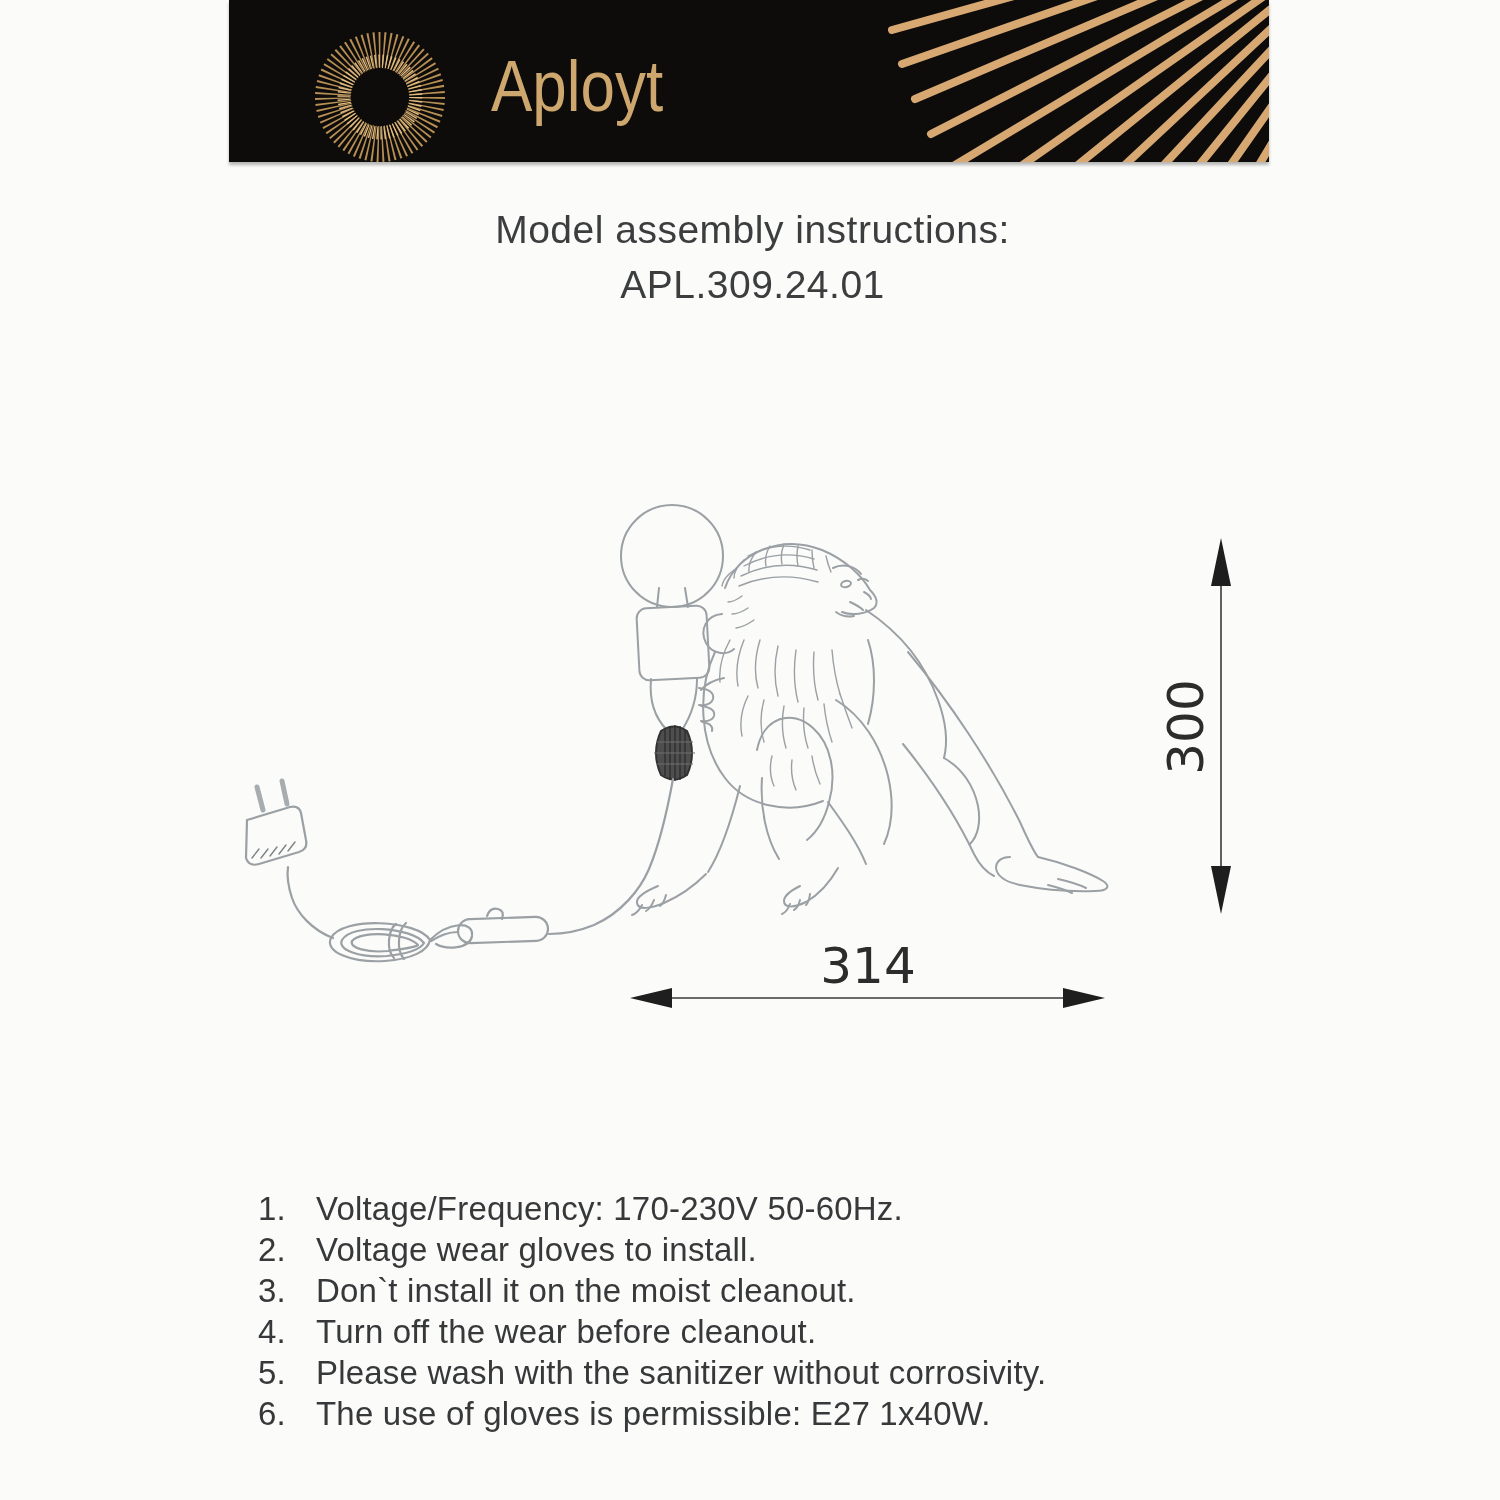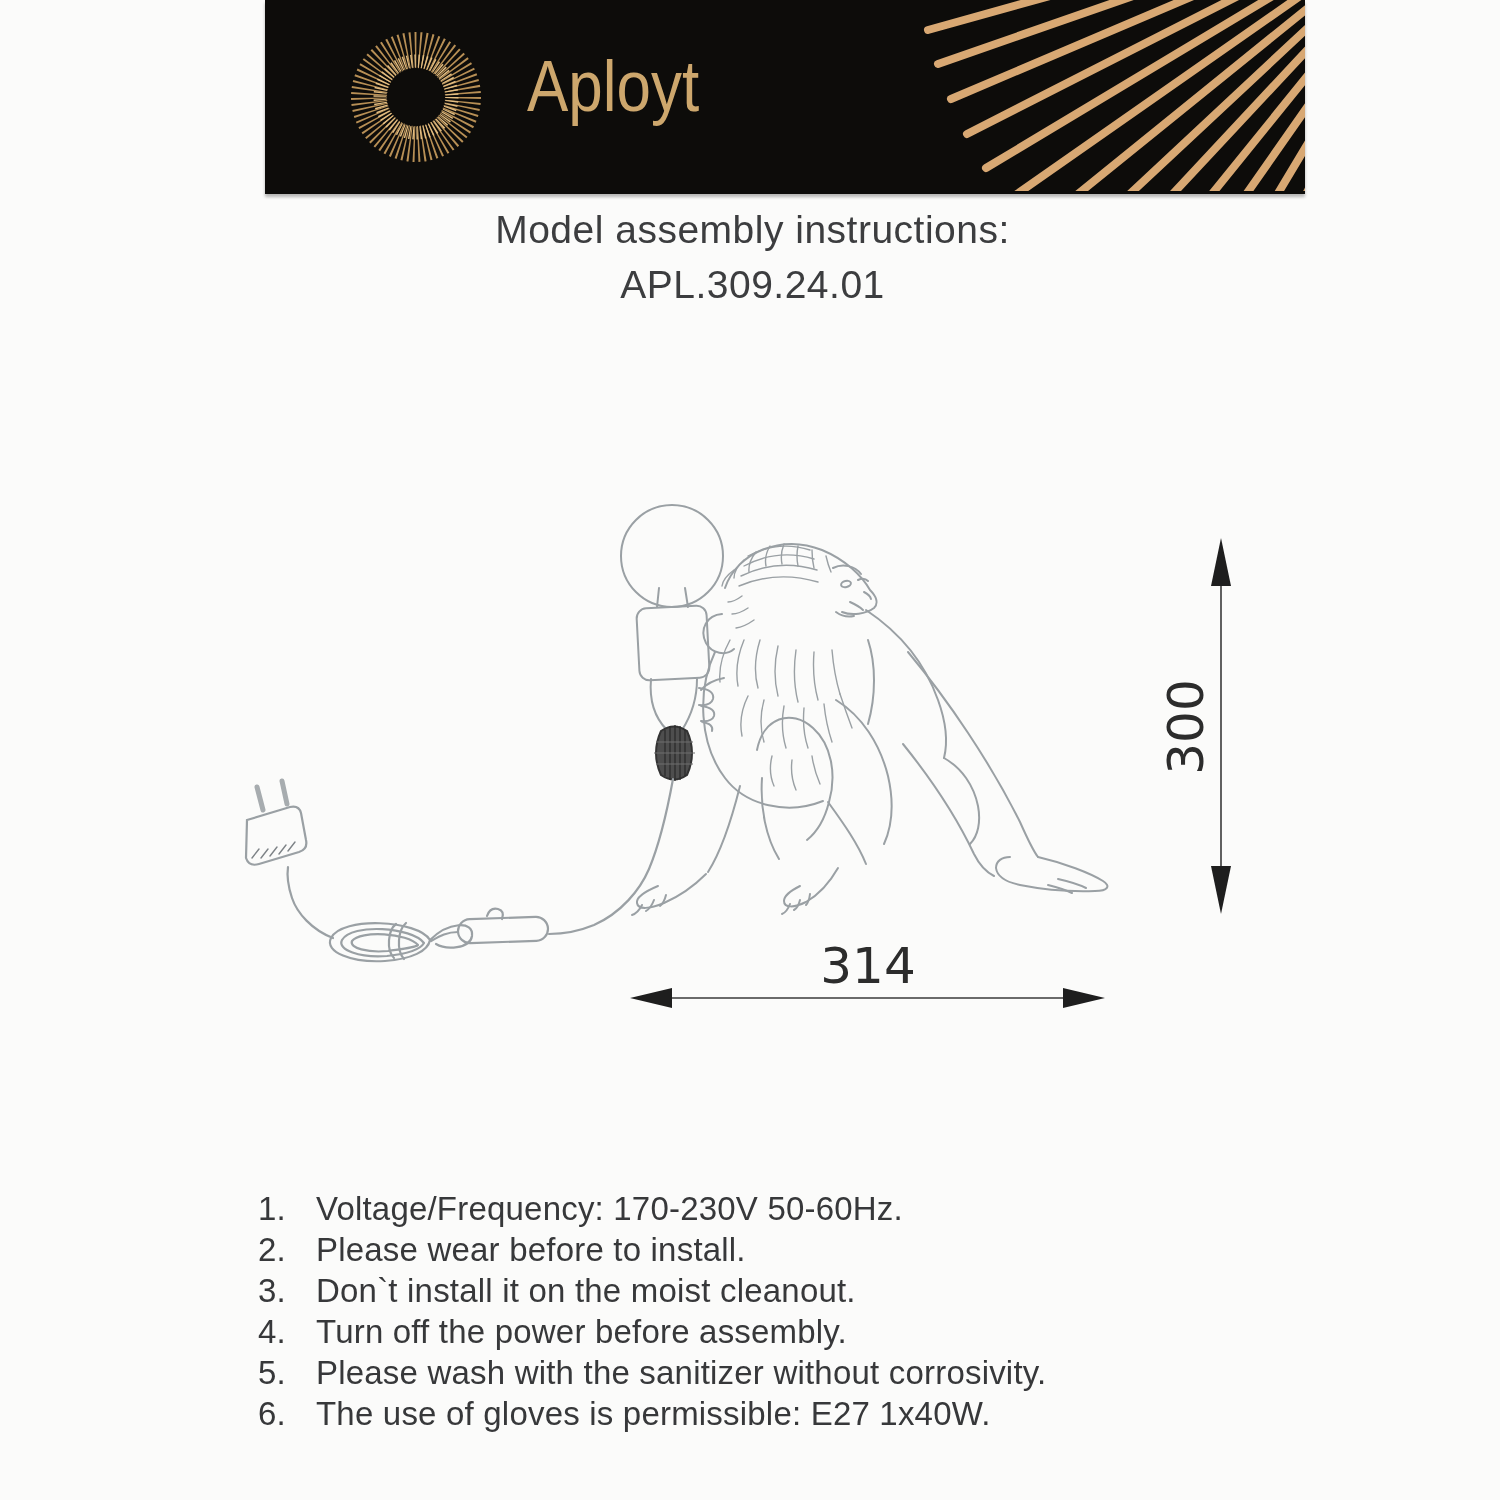--- a/index.html
+++ b/index.html
@@ -6,24 +6,23 @@
   body{
     width:1500px;height:1500px;position:relative;overflow:hidden;
     background:#fbfbfa;
     font-family:"Liberation Sans",sans-serif;
     color:#3c3d3f;
   }
   .page{position:absolute;inset:0;}
 
   
   .band{
-    position:absolute;left:229px;top:0;width:1040px;height:194px;
+    position:absolute;left:229px;top:0;width:1040px;height:162px;
     background:#0d0c0a;overflow:hidden;
     box-shadow:0 3px 3px rgba(0,0,0,.28);
-    margin-left:36px;
   }
   .sunburst{position:absolute;left:86px;top:32px;}
   .brand{
     position:absolute;left:262px;top:44px;width:260px;
     font-size:72px;line-height:84px;font-weight:400;
     color:#cda76d;letter-spacing:0px;
     transform:scaleX(.86);transform-origin:left center;
   }
   .fan{position:absolute;right:0;top:0;}
 
@@ -168,29 +167,29 @@
     </g>
   </svg>
 
   <div class="instructions">
     <div class="inst-row">
       <span class="inst-num">1.</span>
       <span class="inst-text">Voltage/Frequency: 170-230V 50-60Hz.</span>
     </div>
     <div class="inst-row">
       <span class="inst-num">2.</span>
-      <span class="inst-text">Please wear before to install.</span>
+      <span class="inst-text">Voltage wear gloves to install.</span>
     </div>
     <div class="inst-row">
       <span class="inst-num">3.</span>
       <span class="inst-text">Don`t install it on the moist cleanout.</span>
     </div>
     <div class="inst-row">
       <span class="inst-num">4.</span>
-      <span class="inst-text">Turn off the power before assembly.</span>
+      <span class="inst-text">Turn off the wear before cleanout.</span>
     </div>
     <div class="inst-row">
       <span class="inst-num">5.</span>
       <span class="inst-text">Please wash with the sanitizer without corrosivity.</span>
     </div>
     <div class="inst-row">
       <span class="inst-num">6.</span>
       <span class="inst-text">The use of gloves is permissible: E27 1x40W.</span>
     </div>
   </div>

